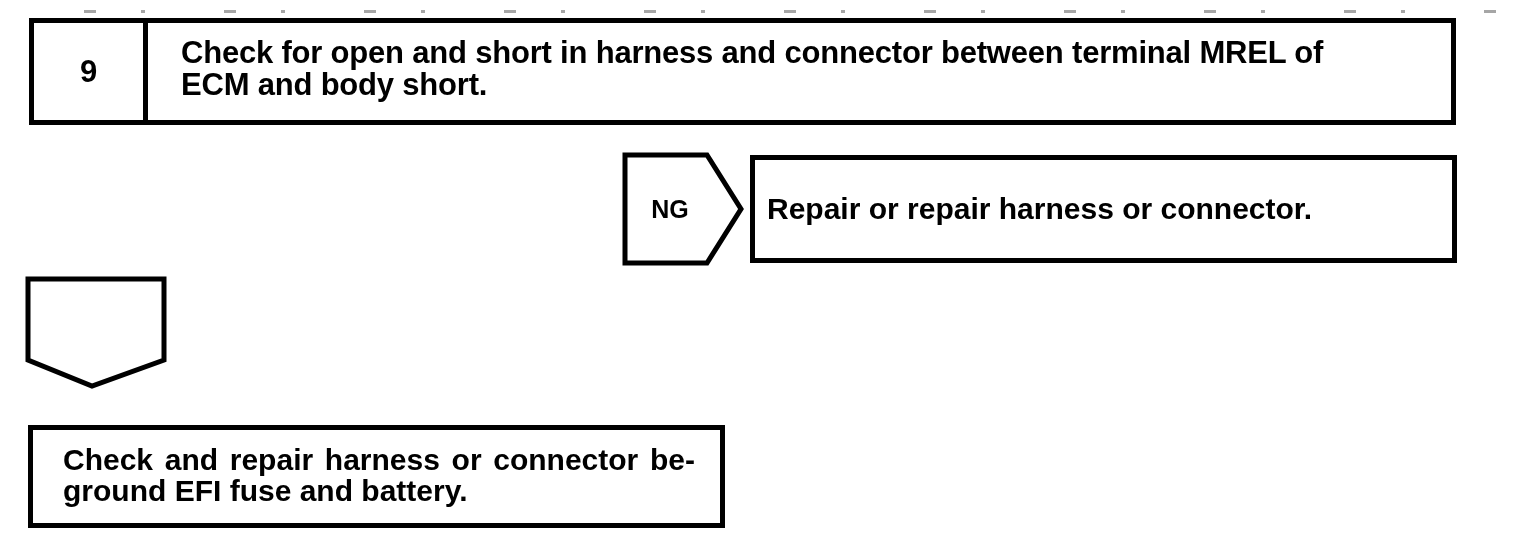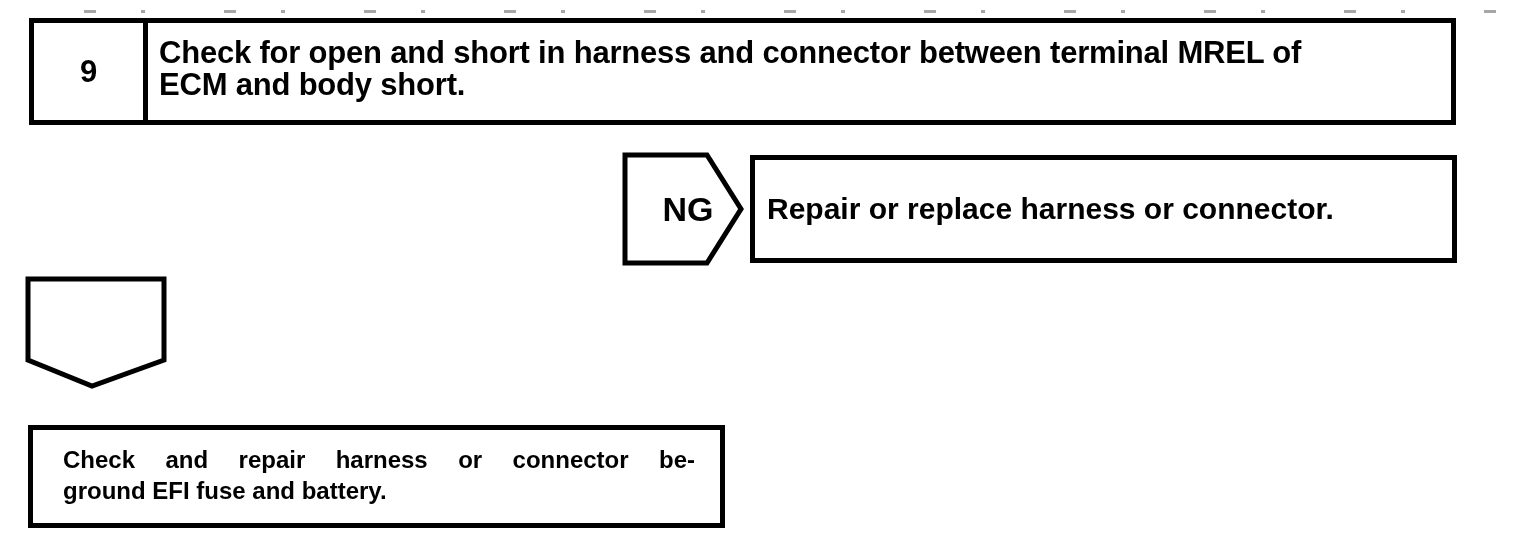--- a/index.html
+++ b/index.html
@@ -35,21 +35,21 @@
     flex: 0 0 114px;
     box-sizing: border-box;
     border-right: 5px solid #000000;
     display: flex;
     align-items: center;
     justify-content: center;
     font-size: 31px;
   }
   .step-text {
     flex: 1;
-    padding: 14px 16px 0 11px;
+    padding: 14px 16px 0 33px;
     font-size: 31px;
     line-height: 32px;
     letter-spacing: -0.2px;
     white-space: nowrap;
     overflow: hidden;
   }
   
   .ng-action-box {
     left: 750px;
     top: 155px;
@@ -60,38 +60,37 @@
     padding-left: 12px;
     font-size: 30px;
   }
   
   .ok-action-box {
     left: 28px;
     top: 425px;
     width: 697px;
     height: 103px;
     padding: 14px 25px 0 30px;
-    font-size: 24px;
+    font-size: 30px;
     line-height: 31px;
   }
   .justify-line {
     text-align: justify;
     text-align-last: justify;
   }
   
   .connector {
     position: absolute;
   }
   .connector-label {
     position: absolute;
     display: flex;
     align-items: center;
     justify-content: center;
-    font-size: 34px;
-    padding-left: 18px;
+    font-size: 25px;
   }
   .ng-label {
     left: 622px;
     top: 152px;
     width: 96px;
     height: 114px;
   }
   .ok-label {
     left: 25px;
     top: 276px;
@@ -129,21 +128,21 @@
       <div>ECM and body short.</div>
     </div>
   </div>
 
   <svg class="connector" style="left:622px; top:152px;" width="122" height="114" viewBox="0 0 122 114">
     <polygon points="3,3 85,3 119,57 85,111 3,111" fill="#ffffff" stroke="#000000" stroke-width="5" stroke-linejoin="miter"></polygon>
   </svg>
   <div class="connector-label ng-label">NG</div>
 
   <div class="box ng-action-box">
-    <span>Repair or replace harness or connector.</span>
+    <span>Repair or repair harness or connector.</span>
   </div>
 
   <svg class="connector" style="left:25px; top:276px;" width="142" height="114" viewBox="0 0 142 114">
     <polygon points="3,3 139,3 139,84 67,110 3,84" fill="#ffffff" stroke="#000000" stroke-width="5" stroke-linejoin="miter"></polygon>
   </svg>
 
   <div class="box ok-action-box">
     <div class="justify-line">Check and repair harness or connector be-</div>
     <div>ground EFI fuse and battery.</div>
   </div>

